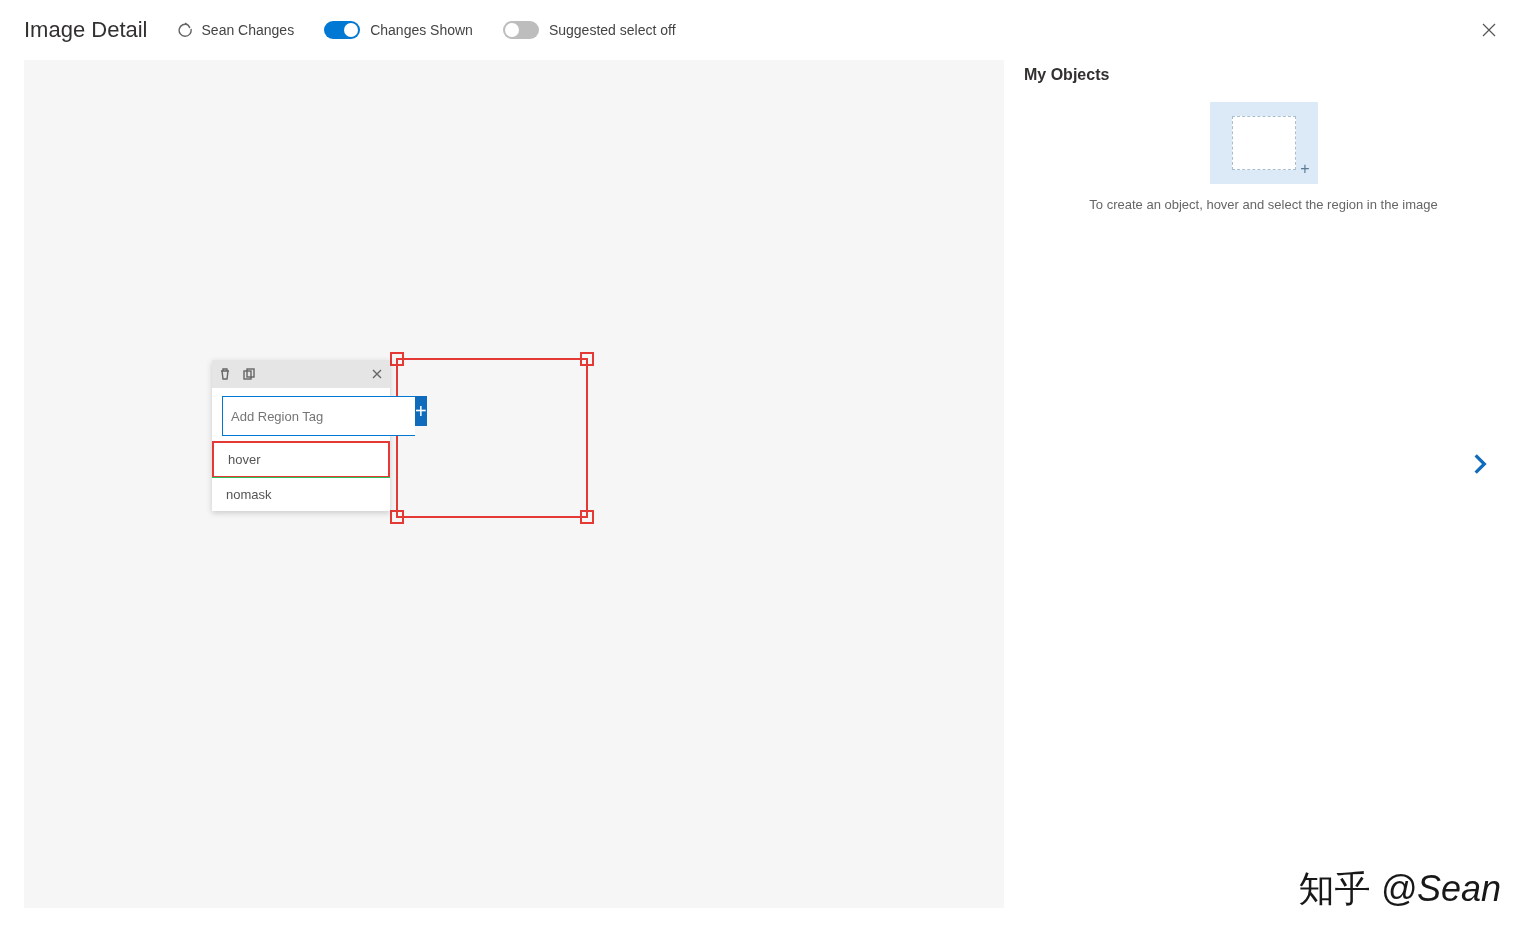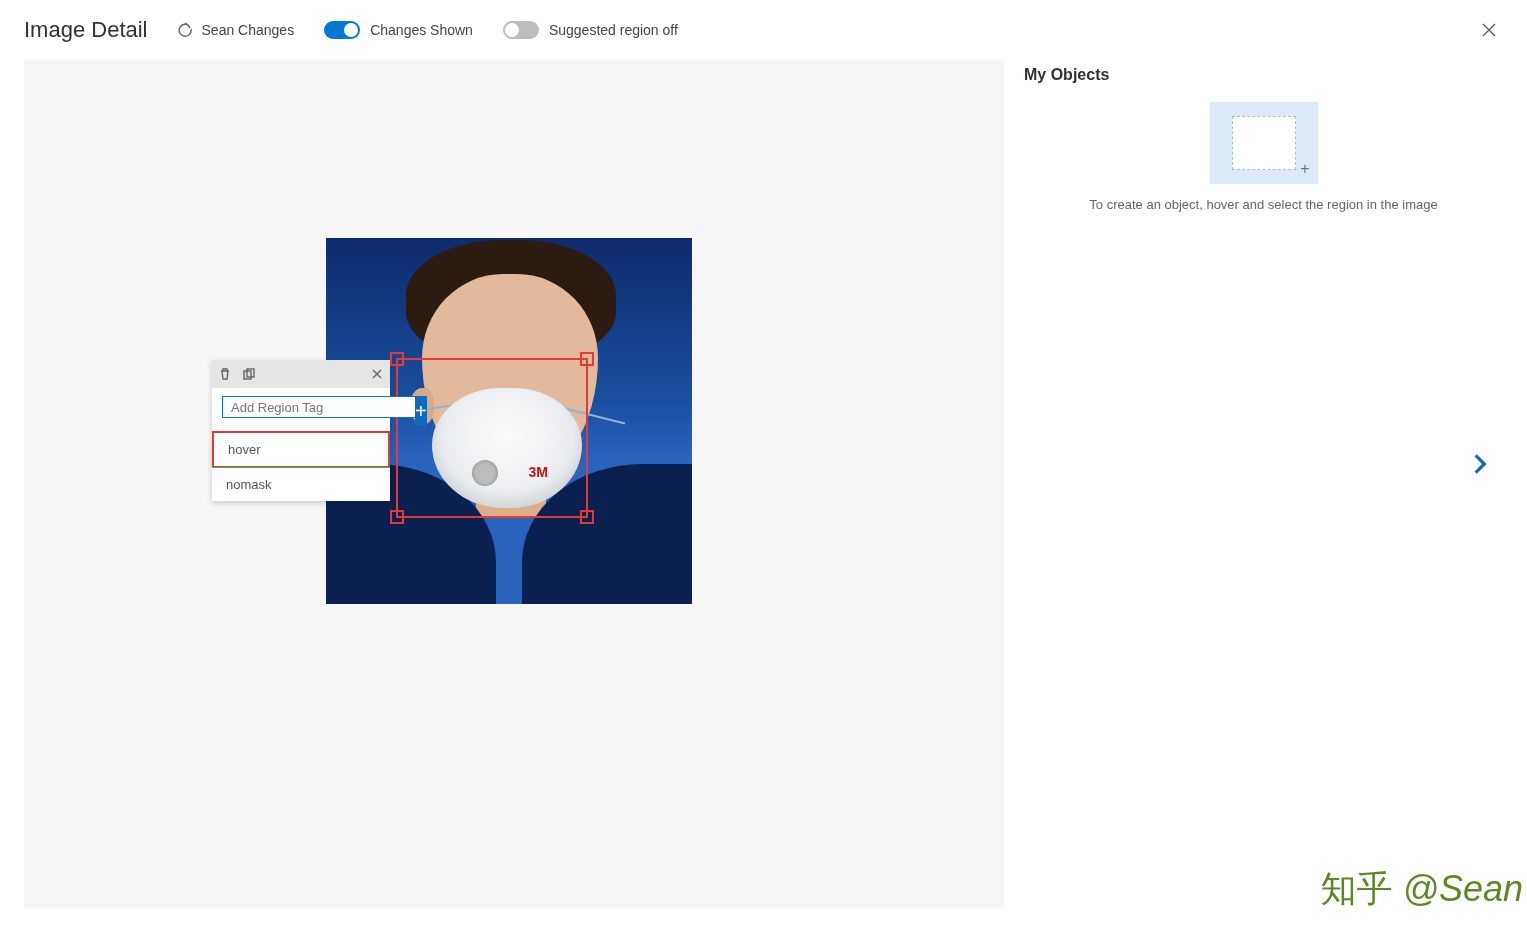--- a/index.html
+++ b/index.html
@@ -129,21 +129,21 @@
     display:flex; align-items:center; height:28px;
     background:#e5e5e5; padding:0 6px; gap:10px;
   }
   .popup-toolbar .spacer { flex:1; }
   .popup-toolbar .ticon { width:14px; height:14px; display:inline-flex; }
   .popup-toolbar svg { width:14px; height:14px; stroke:#666; fill:none; stroke-width:1.4; }
   .tag-input-row {
     display:flex; align-items:stretch; padding:8px 6px 6px 10px; gap:0;
   }
   .tag-input {
-    flex:1; height:22px; font-size:13px;
+    flex:1; height:40px; font-size:13px;
     border:1px solid #0078d4; border-right:none;
     padding:0 8px; color:#888; outline:none;
   }
   .tag-add-btn {
     width:30px; height:30px; background:#0f6cbd;
     display:flex; align-items:center; justify-content:center; cursor:pointer;
     color:#fff; font-size:20px; line-height:1;
   }
   .tag-option {
     padding:9px 14px; font-size:13px; color:#555; cursor:pointer;
@@ -154,22 +154,22 @@
     border-left:2px solid #e53935; margin:-1px 0;
   }
 
   
   .next-arrow {
     position:absolute; right:34px; top:50%; transform:translateY(-50%);
     width:26px; height:26px; cursor:pointer;
   }
   .next-arrow svg { width:26px; height:26px; stroke:#0f6cbd; stroke-width:3; fill:none; }
   .watermark {
-    position:absolute; right:4px; bottom:14px;
-    font-size:36px; font-style:italic; color:#4d7c0f;
+    position:absolute; right:26px; bottom:14px;
+    font-size:36px; font-style:italic; color:#000000;
     font-family: "Segoe UI", Arial, sans-serif; opacity:.9;margin-top:10px;
   }
   .watermark .zh { font-style:normal; margin-right:10px; }
 </style>
 </head>
 <body>
 
 <div class="header">
   <div class="title">Image Detail</div>
 
@@ -187,48 +187,34 @@
     <div class="toggle on">
         <div class="knob"></div>
       </div>
     <span>Changes Shown</span>
   </div>
 
   <div class="toggle-group">
     <div class="toggle off">
         <div class="knob"></div>
       </div>
-    <span>Suggested region off</span>
+    <span>Suggested select off</span>
   </div>
 </div>
 
 <div class="close-top">
   <span>
     <svg viewBox="0 0 20 20">
         <path d="M4 4 L16 16 M16 4 L4 16"></path>
       </svg>
   </span>
 </div>
 
 <div class="body">
   <div class="canvas-area">
-    <div class="photo">
-      <div class="hair"></div>
-      <div class="face"></div>
-      <div class="ear"></div>
-      <div class="neck"></div>
-      <div class="shirt-left"></div>
-      <div class="shirt-right"></div>
-      <div class="strap1"></div>
-        <div class="strap2"></div>
-      <div class="mask">
-        <div class="mask-valve"></div>
-        <div class="mask-logo">3M</div>
-      </div>
-    </div>
 
     <div class="bbox">
       <div class="h tl"></div>
       <div class="h tr"></div>
       <div class="h bl"></div>
       <div class="h br"></div>
     </div>
 
     <div class="popup">
       <div class="popup-toolbar">

